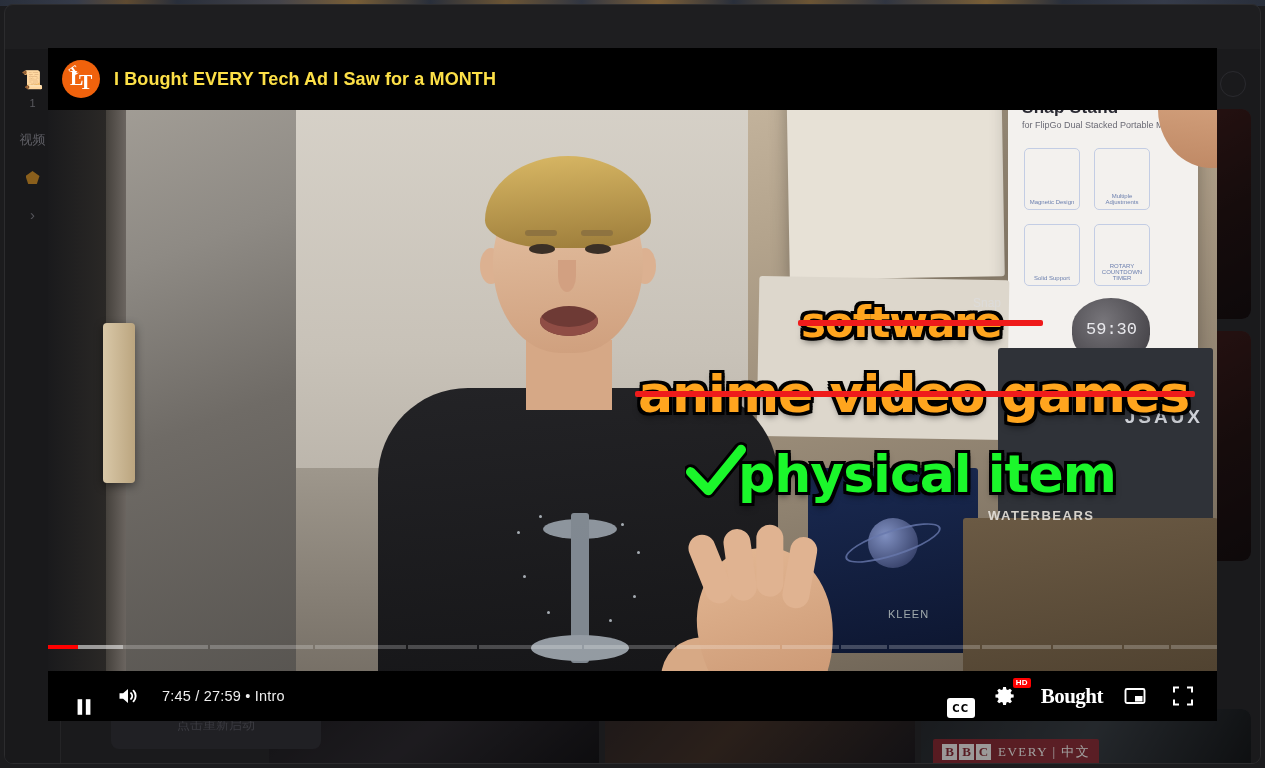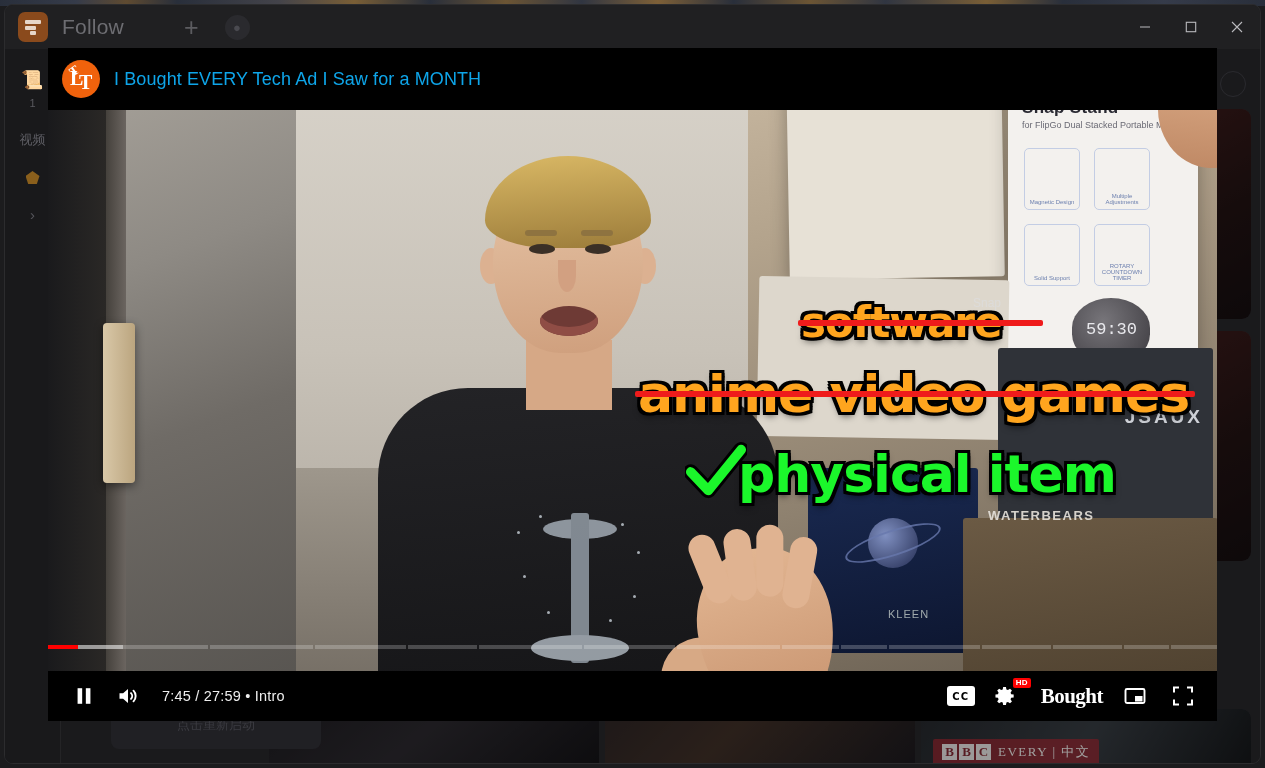--- a/index.html
+++ b/index.html
@@ -313,21 +313,21 @@
     background:#f0620c; position:relative; flex:none; overflow:hidden;
   }
   .yt-channel-badge b{
     position:absolute; color:#fff; font-family:"Liberation Serif", serif;
     font-weight:700;
   }
   .yt-channel-badge b:nth-child(1){ left:8px; top:7px; font-size:20px; }
   .yt-channel-badge b:nth-child(2){ left:17px; top:11px; font-size:20px; }
   .yt-channel-badge b:nth-child(3){ left:8px; top:3px; font-size:13px; transform:rotate(-35deg);}
   .yt-title{
-    margin-left:14px; color:#0ea5e9; font-size:18px; font-weight:400;
+    margin-left:14px; color:#fde047; font-size:18px; font-weight:700;
     letter-spacing:.1px;
   }
   .copy-link{
     position:absolute; right:32px; top:0; height:62px; width:76px;
     display:flex; flex-direction:column; align-items:center;
     justify-content:center; gap:4px; cursor:pointer;
   }
   .copy-link .lbl{ color:#ddd; font-size:12.5px; font-weight:700; }
 
   
@@ -343,21 +343,21 @@
   .seg .buf{ position:absolute; left:0; top:0; height:100%; background:rgba(255,255,255,.42);}
   .seg .play{ position:absolute; left:0; top:0; height:100%; background:#f00;}
   .ctrl-row{
     position:absolute; left:0; top:0; width:100%; height:50px;
     display:flex; align-items:center;
   }
   .cbtn{
     width:44px; height:44px; display:flex; align-items:center; justify-content:center;
     cursor:pointer;
   }
-  .cbtn:first-child{ margin-left:14px; }
+  .cbtn:first-child{ margin-left:14px;align-items:flex-end; }
   .time-label{
     color:#eee; font-size:14.5px; margin-left:12px; letter-spacing:.2px;
   }
   .ctrl-right{
     position:absolute; right:12px; top:0; height:50px;
     display:flex; align-items:center; gap:4px;
   }
   .cc-box{
     width:28px; height:20px; border-radius:3px; background:#fff;
     color:#000; font-size:10px; font-weight:800; letter-spacing:1px;
@@ -375,48 +375,20 @@
     font-size:21px; letter-spacing:-.5px; margin:0 6px;
   }
 </style>
 </head>
 <body>
 
 <div class="desktop-strip"></div>
 
 <div class="app-window">
 
-  <div class="app-titlebar">
-    <div class="app-logo">
-        <i></i>
-        <i></i>
-        <i></i>
-      </div>
-    <div class="app-name">Follow</div>
-    <div class="tb-plus">+</div>
-    <div class="tb-avatar">●</div>
-
-    <div class="wincontrols">
-      <div class="wc">
-        <svg width="12" height="12" viewBox="0 0 12 12">
-            <path d="M1 6h10" stroke="currentColor" stroke-width="1.1"></path>
-          </svg>
-      </div>
-      <div class="wc">
-        <svg width="12" height="12" viewBox="0 0 12 12">
-            <rect x="1.3" y="1.3" width="9.4" height="9.4" fill="none" stroke="currentColor" stroke-width="1.1"></rect>
-          </svg>
-      </div>
-      <div class="wc close">
-        <svg width="12" height="12" viewBox="0 0 12 12">
-            <path d="M1 1l10 10M11 1L1 11" stroke="currentColor" stroke-width="1.1"></path>
-          </svg>
-      </div>
-    </div>
-  </div>
 
   <div class="app-body">
 
     <div class="side-rail">
       <div class="rail-ico">📜</div>
       <div class="rail-count">1</div>
       <div class="rail-txt">视频</div>
       <div class="rail-pent"></div>
       <div class="rail-chev">›</div>
     </div>

